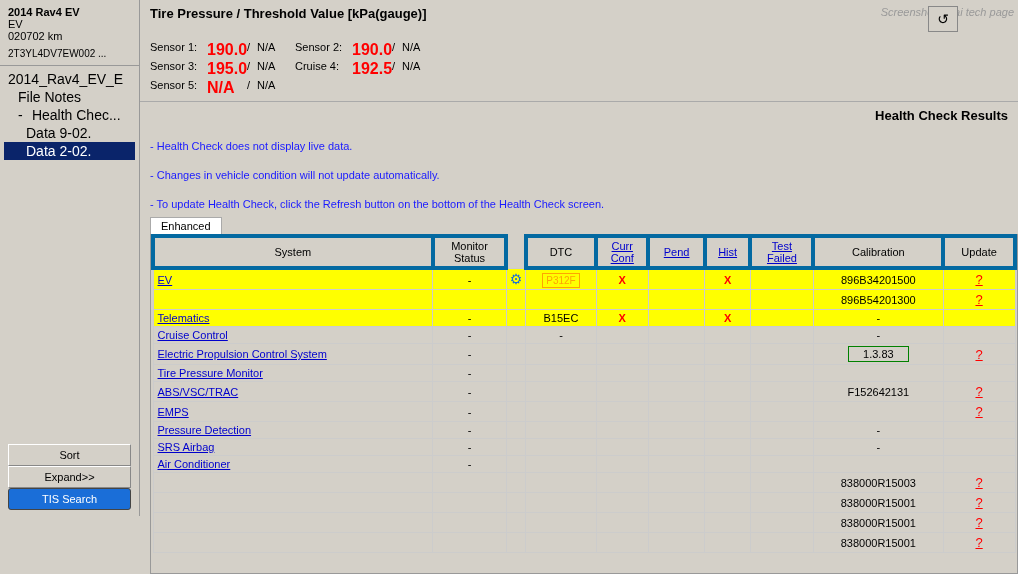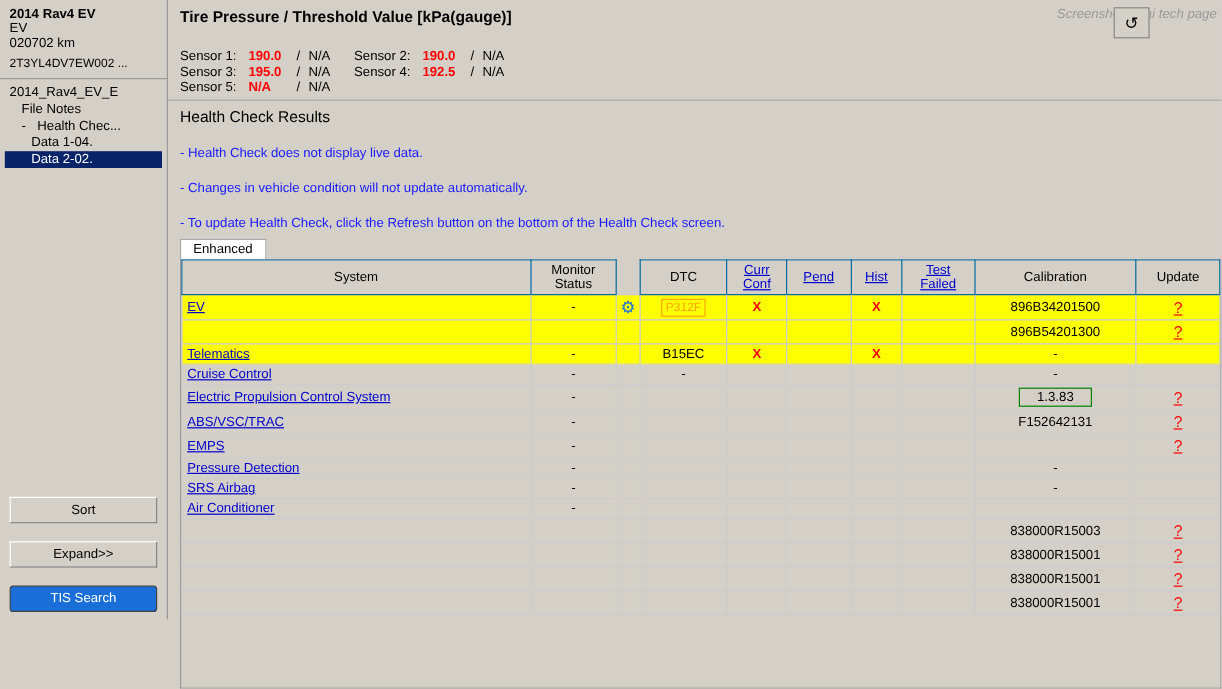--- a/index.html
+++ b/index.html
@@ -20,32 +20,32 @@
       border-bottom: 1px solid #999;
     }
     .sidebar-vehicle-info .vehicle-name { font-weight: bold; font-size: 11px; }
     .sidebar-vehicle-info .vehicle-sub { font-size: 11px; }
     .sidebar-vehicle-info .km { font-size: 11px; margin-top: 0; }
     .sidebar-vehicle-info .vin { font-size: 10px; margin-top: 6px; color: #000; }
     .sidebar-tree {
       padding: 4px 4px;
       flex: 1;
     }
-    .tree-item { font-size: 11px; padding: 1px 4px; cursor: pointer; }
+    .tree-item { font-size: 14px; padding: 1px 4px; cursor: pointer; }
     .tree-item.selected { background: #0a246a; color: white; }
     .tree-item.indent1 { padding-left: 14px; }
     .tree-item.indent2 { padding-left: 22px; }
     .tree-item.indent2.selected { background: #0a246a; color: white; }
     .tree-collapse { display: inline-block; width: 10px; }
 
     .sidebar-buttons {
       padding: 6px 8px;
       display: flex;
       flex-direction: column;
-      gap: 15px;
+      gap: 0;
     }
     .sidebar-btn {
       width: 100%;
       padding: 4px 0;
       font-size: 11px;
       background: #d4d0c8;
       border: 1px solid #888;
       border-top-color: #fff;
       border-left-color: #fff;
       cursor: pointer;
@@ -68,21 +68,21 @@
     }
 
     
     .top-section {
       padding: 6px 10px 4px 10px;
       border-bottom: 1px solid #aaa;
       position: relative;
     }
     .top-title { font-size: 13px; font-weight: bold; margin-bottom: 20px; }
     .sensor-label { font-size: 11px; }
-    .sensor-value { font-size: 11px; color: red; font-weight: bold; }
+    .sensor-value { font-size: 16px; color: red; font-weight: bold; }
     .sensor-sep { font-size: 11px; }
     .sensor-na { font-size: 11px; }
     .refresh-icon {
       position: absolute;
       top: 6px;
       right: 60px;
       width: 30px;
       height: 26px;
       border: 1px solid #888;
       background: #d4d0c8;
@@ -96,21 +96,21 @@
       right: 4px;
       font-size: 11px;
       color: #999;
       font-style: italic;
     }
 
     
     .health-section {
       padding: 6px 10px 2px 10px;
     }
-    .health-title { font-size: 13px; font-weight: normal; margin-bottom: 4px; }
+    .health-title { font-size: 13px; font-weight: bold; margin-bottom: 4px; text-align: right; }
     .health-note { font-size: 11px; color: #1a1aff; margin-bottom: 1px; margin-top: 17px; }
 
     
     .tab-bar { padding: 4px 10px 0 10px; }
     .tab { display: inline-block; padding: 2px 10px; border: 1px solid #aaa; border-bottom: none; background: #e8e8e0; font-size: 11px; cursor: pointer; }
     .tab.active { background: #fff; }
 
     
     .table-container {
       flex: 1;
@@ -121,21 +121,21 @@
       border-top: none;
     }
 
     table {
       width: 100%;
       border-collapse: collapse;
       font-size: 11px;
     }
     thead tr th {
       background: #d4d0c8;
-      border: 1px solid #0369a1;
+      border: 4px solid #0369a1;
       padding: 2px 3px;
       text-align: center;
       font-weight: normal;
       vertical-align: middle;
     }
     thead tr th.underline { text-decoration: underline; color: #0000cc; cursor: pointer; }
     tbody tr td {
       border: 1px solid #ccc;
       padding: 2px 3px;
       text-align: center;
@@ -156,21 +156,21 @@
   <div class="sidebar-vehicle-info">
     <div class="vehicle-name">2014 Rav4 EV</div>
     <div class="vehicle-sub">EV</div>
     <div class="km">020702 km</div>
     <div class="vin">2T3YL4DV7EW002 ...</div>
   </div>
   <div class="sidebar-tree">
     <div class="tree-item">2014_Rav4_EV_E</div>
     <div class="tree-item indent1">File Notes</div>
     <div class="tree-item indent1"><span class="tree-collapse">-</span> Health Chec...</div>
-    <div class="tree-item indent2">Data 1-04.</div>
+    <div class="tree-item indent2">Data 9-02.</div>
     <div class="tree-item indent2 selected">Data 2-02.</div>
   </div>
   <div class="sidebar-buttons">
     <button class="sidebar-btn">Sort</button>
     <button class="sidebar-btn">Expand&gt;&gt;</button>
     <button class="sidebar-btn tis">TIS Search</button>
   </div>
 </div>
 
 <div class="main">
@@ -187,21 +187,21 @@
       <span class="sensor-na">N/A</span>
       <span class="sensor-label">Sensor 2:</span>
       <span class="sensor-value">190.0</span>
       <span class="sensor-sep">/</span>
       <span class="sensor-na">N/A</span>
 
       <span class="sensor-label">Sensor 3:</span>
       <span class="sensor-value">195.0</span>
       <span class="sensor-sep">/</span>
       <span class="sensor-na">N/A</span>
-      <span class="sensor-label">Sensor 4:</span>
+      <span class="sensor-label">Cruise 4:</span>
       <span class="sensor-value">192.5</span>
       <span class="sensor-sep">/</span>
       <span class="sensor-na">N/A</span>
 
       <span class="sensor-label">Sensor 5:</span>
       <span class="sensor-value">N/A</span>
       <span class="sensor-sep">/</span>
       <span class="sensor-na">N/A</span>
     </div>
   </div>
@@ -288,20 +288,32 @@
             <td style="border-left: none; border-right: none; width: 16px;"></td>
             <td></td>
             <td class=""></td>
             <td></td>
             <td class=""></td>
             <td></td>
             <td><span class="calib-outlined">1.3.83</span></td>
             <td><span class="question-red">?</span></td>
           </tr>
           <tr>
+            <td class="system-col"><a href="#" class="link-blue">Tire Pressure Monitor</a></td>
+            <td>-</td>
+            <td style="border-left: none; border-right: none; width: 16px;"></td>
+            <td></td>
+            <td class=""></td>
+            <td></td>
+            <td class=""></td>
+            <td></td>
+            <td></td>
+            <td></td>
+          </tr>
+          <tr>
             <td class="system-col"><a href="#" class="link-blue">ABS/VSC/TRAC</a></td>
             <td>-</td>
             <td style="border-left: none; border-right: none; width: 16px;"></td>
             <td></td>
             <td class=""></td>
             <td></td>
             <td class=""></td>
             <td></td>
             <td>F152642131</td>
             <td><span class="question-red">?</span></td>

